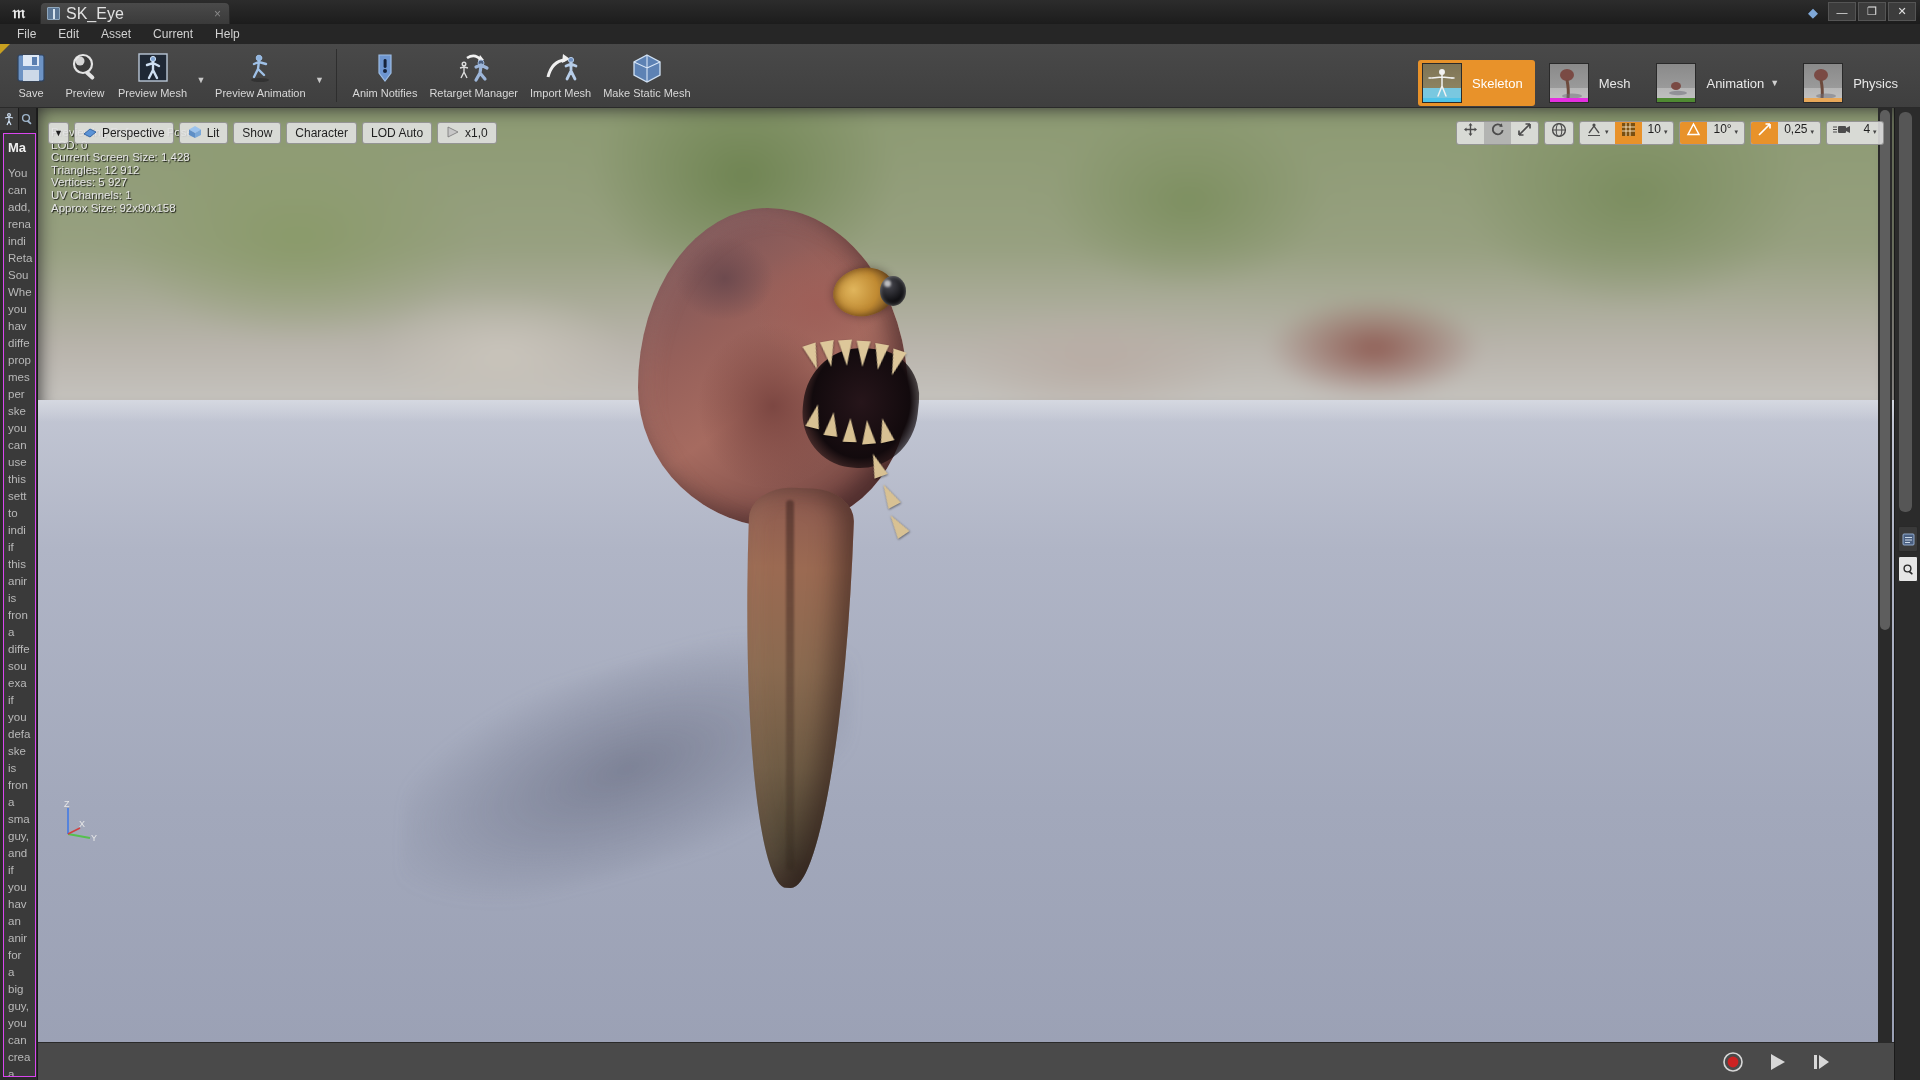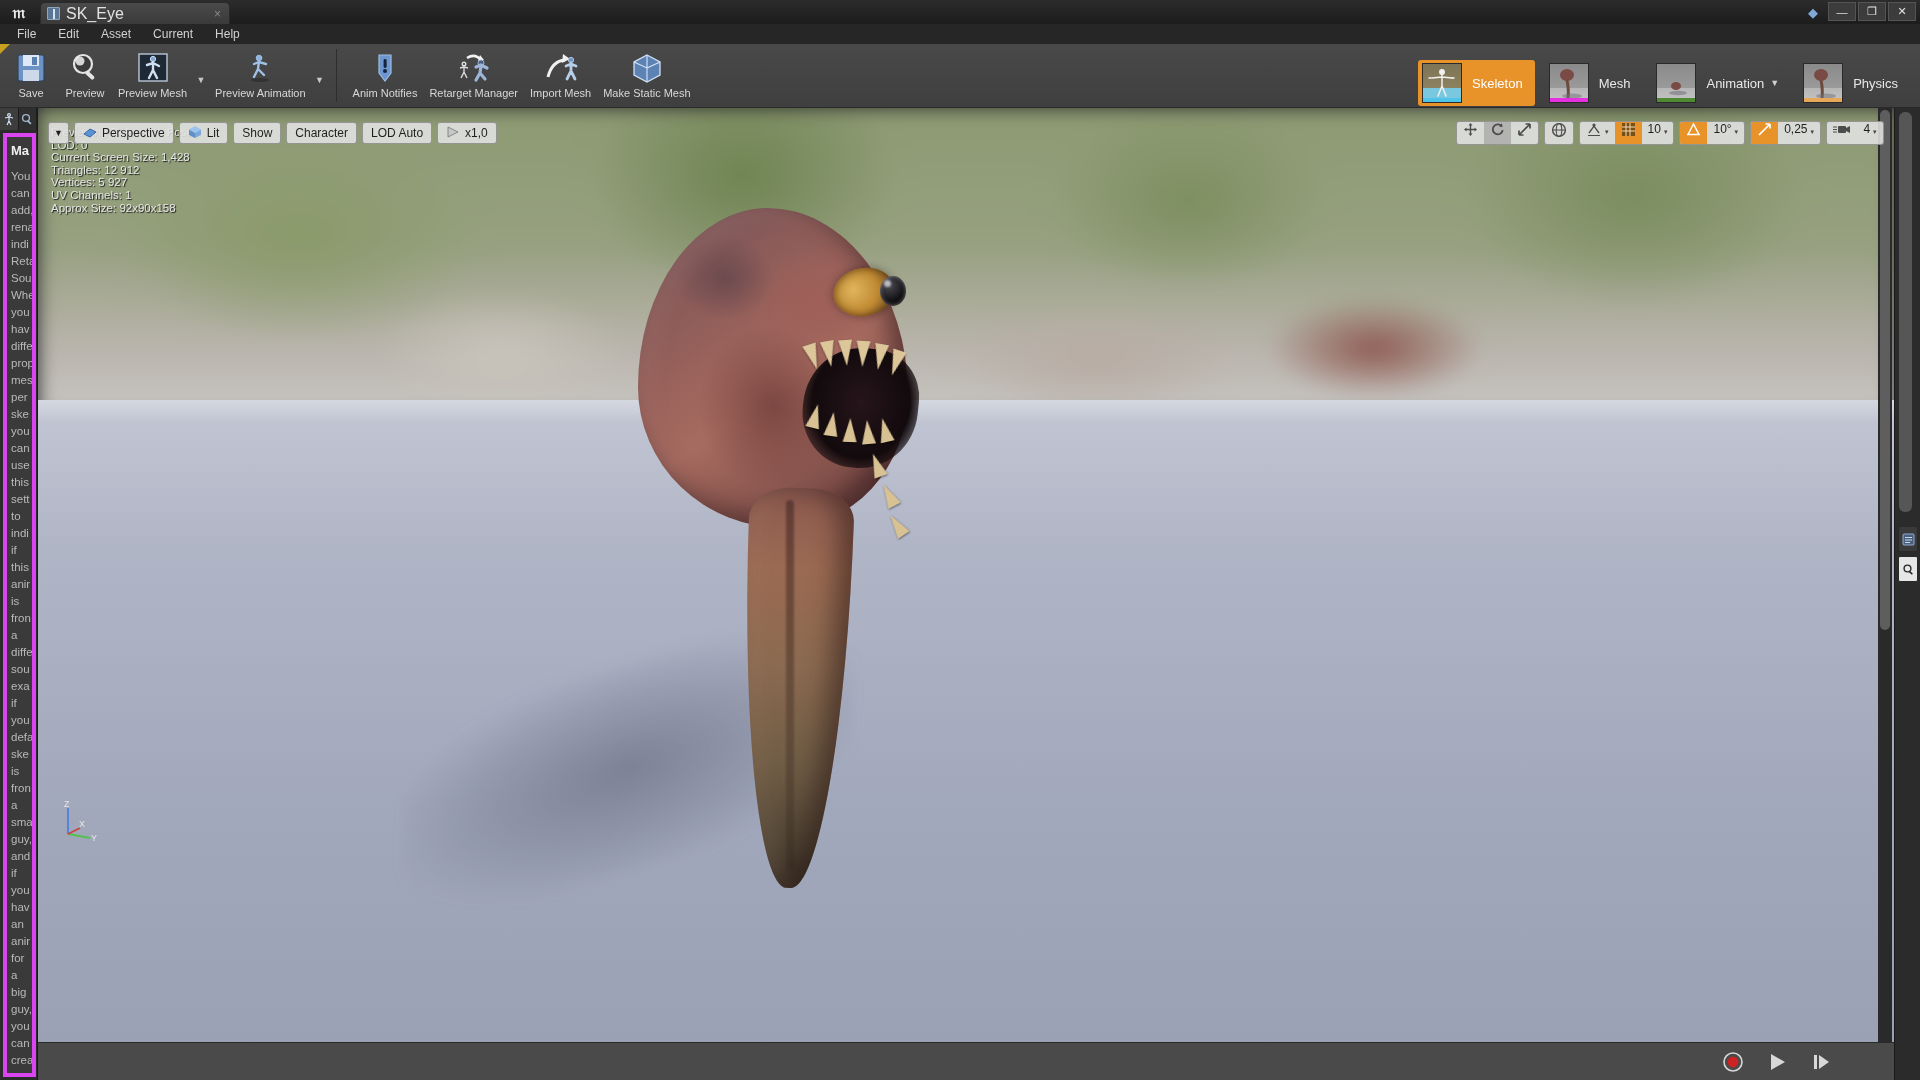--- a/index.html
+++ b/index.html
@@ -109,21 +109,21 @@
     background: #2b2b2b; border-right: 1px solid #1a1a1a;
   }
   .leftdock-tabs { display: flex; height: 22px; background: #232323; }
   .ld-tab {
     width: 19px; height: 22px; display: flex; align-items: center; justify-content: center;
     font-size: 10px; color: #9fb6cc; background: #2f2f2f; border-right: 1px solid #1c1c1c;
   }
   .ld-tab.sel { background: #3d3d3d; }
   .ld-panel {
     position: absolute; left: 3px; top: 25px; width: 33px; height: 944px;
-    background: #3a3a3a; border: 4px solid #d946ef; overflow: hidden; padding: 6px 3px 0 4px;
+    background: #3a3a3a; border: 1px solid #d946ef; overflow: hidden; padding: 6px 3px 0 4px;
   }
   .ld-title { font-size: 13px; font-weight: bold; color: #f0f0f0; margin-bottom: 10px; }
   .ld-word { font-size: 11.5px; color: #b9b9b9; line-height: 17px; white-space: nowrap; }
 
   
   .viewport {
     position: absolute; left: 38px; top: 108px; width: 1856px; height: 972px;
     background: #2f2f2f; overflow: hidden;
   }
   .vp-toolbar {

